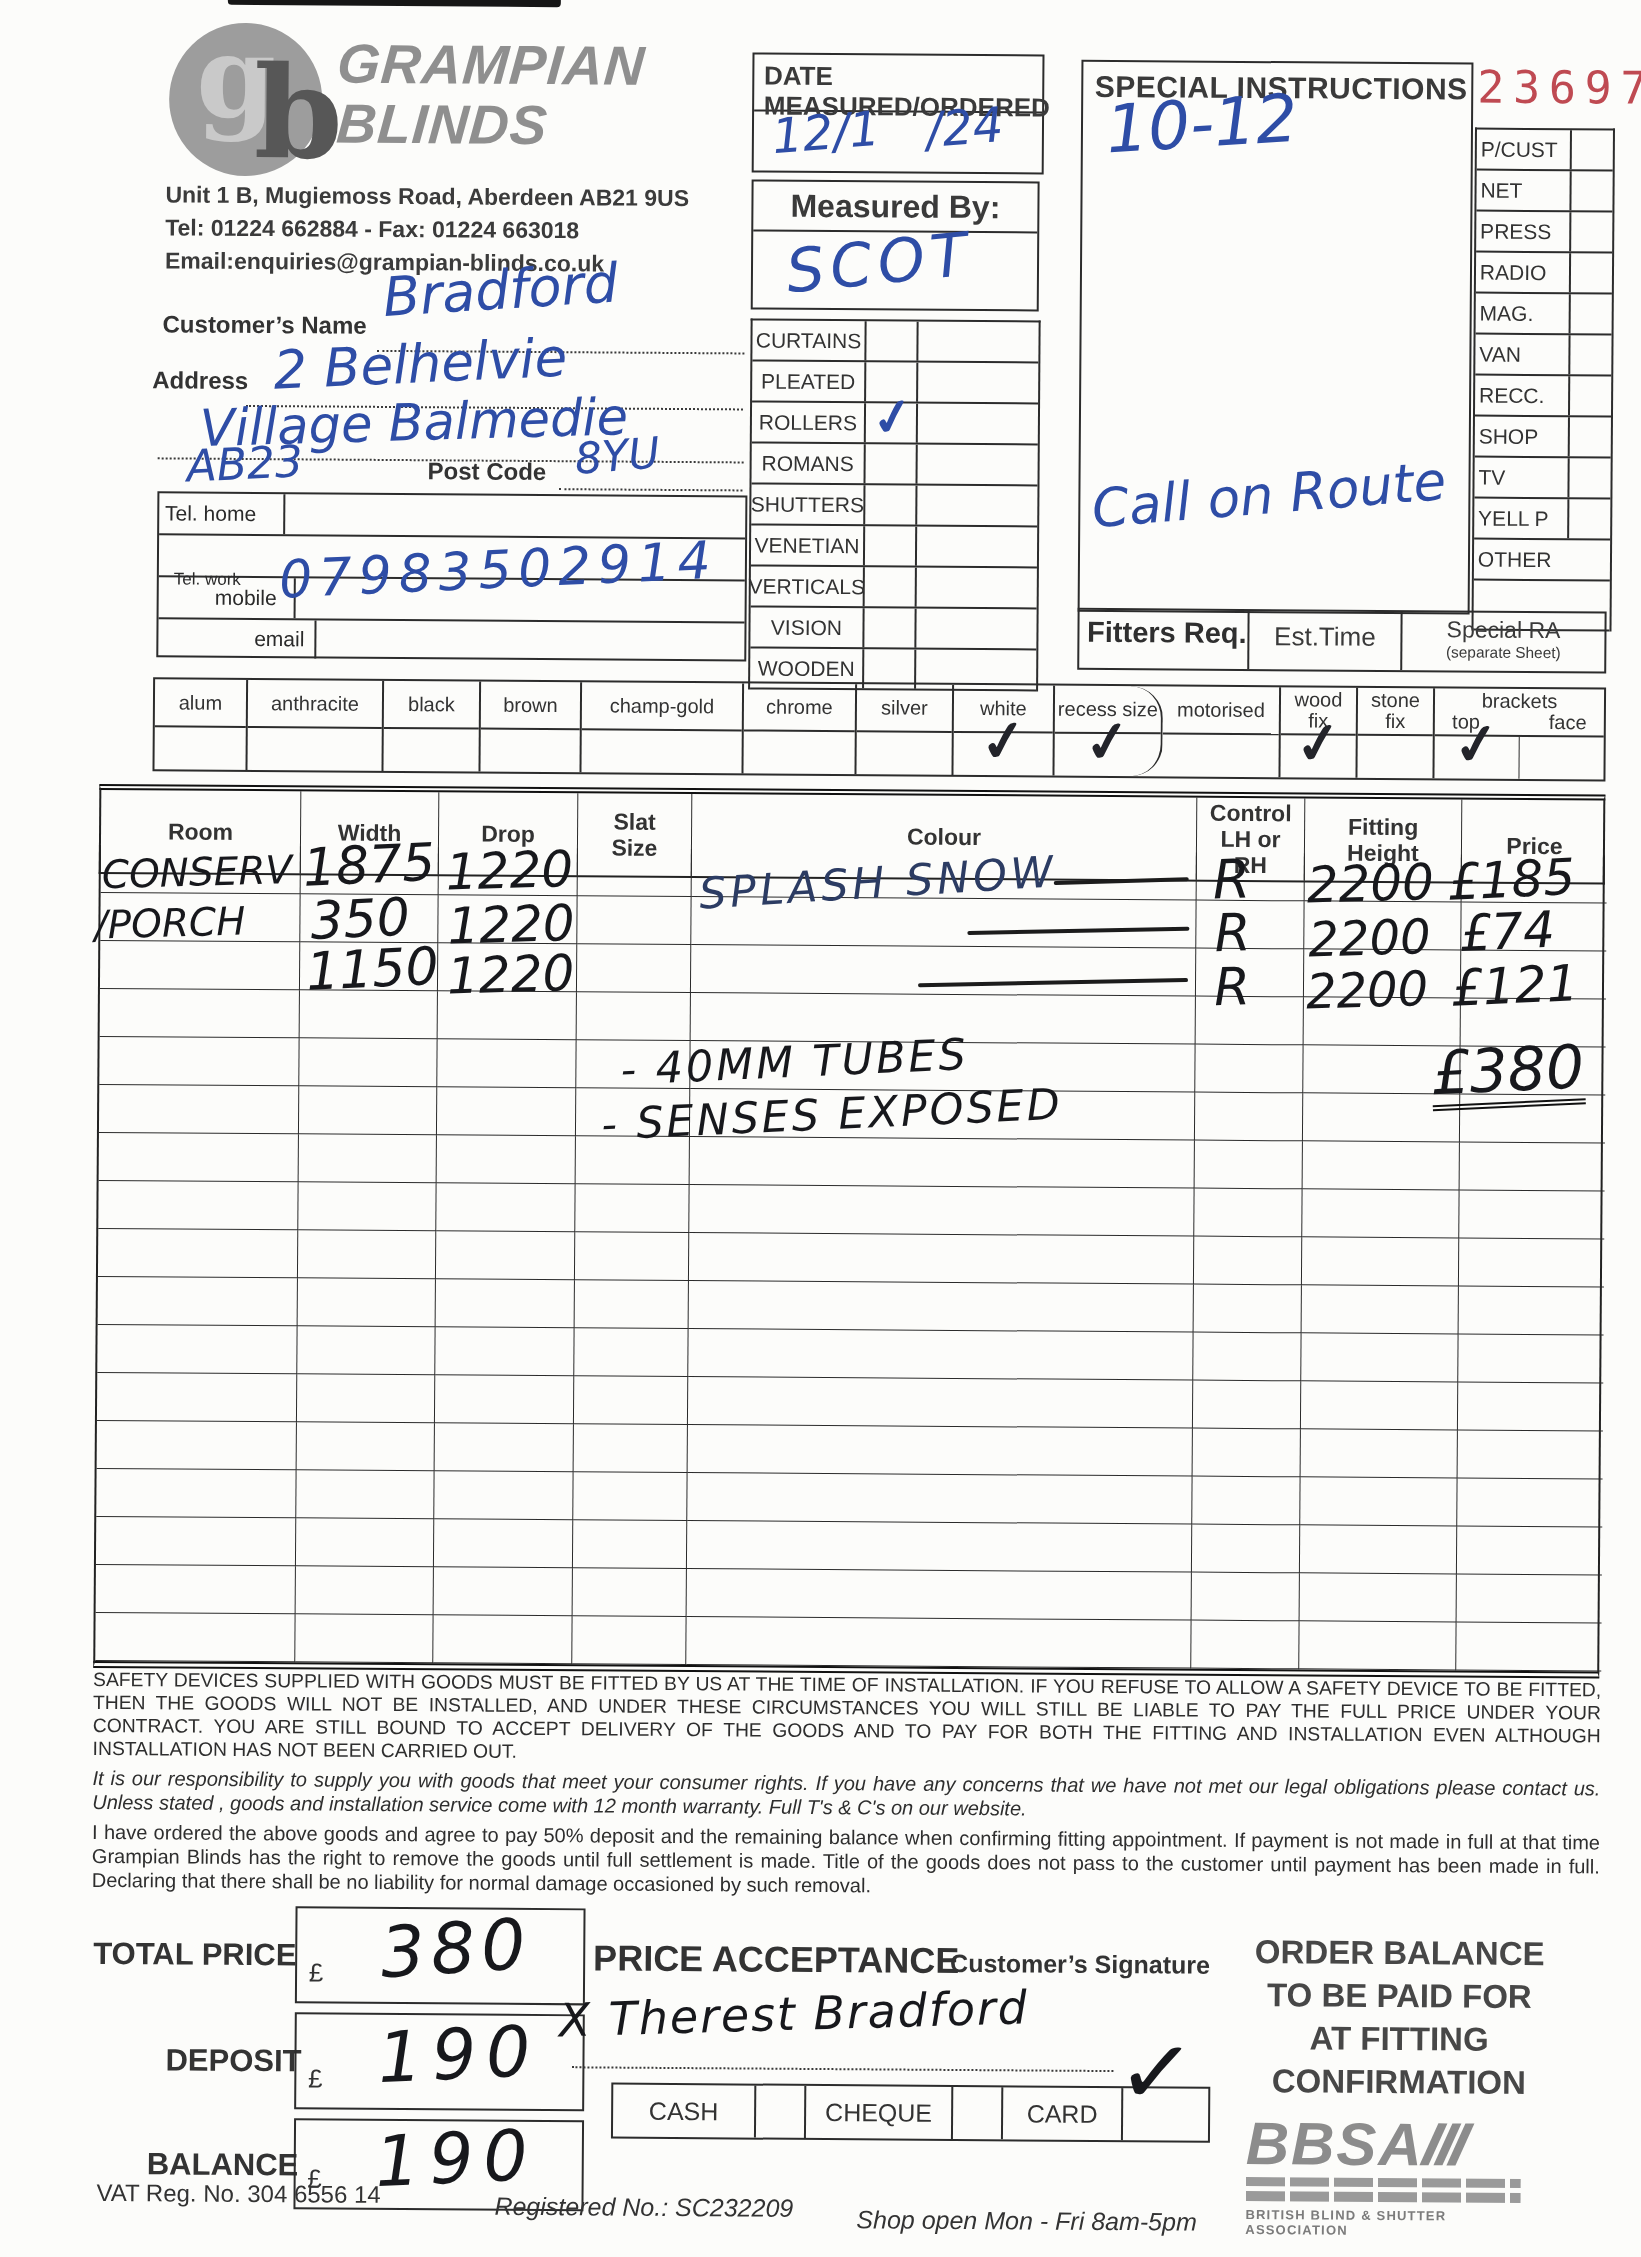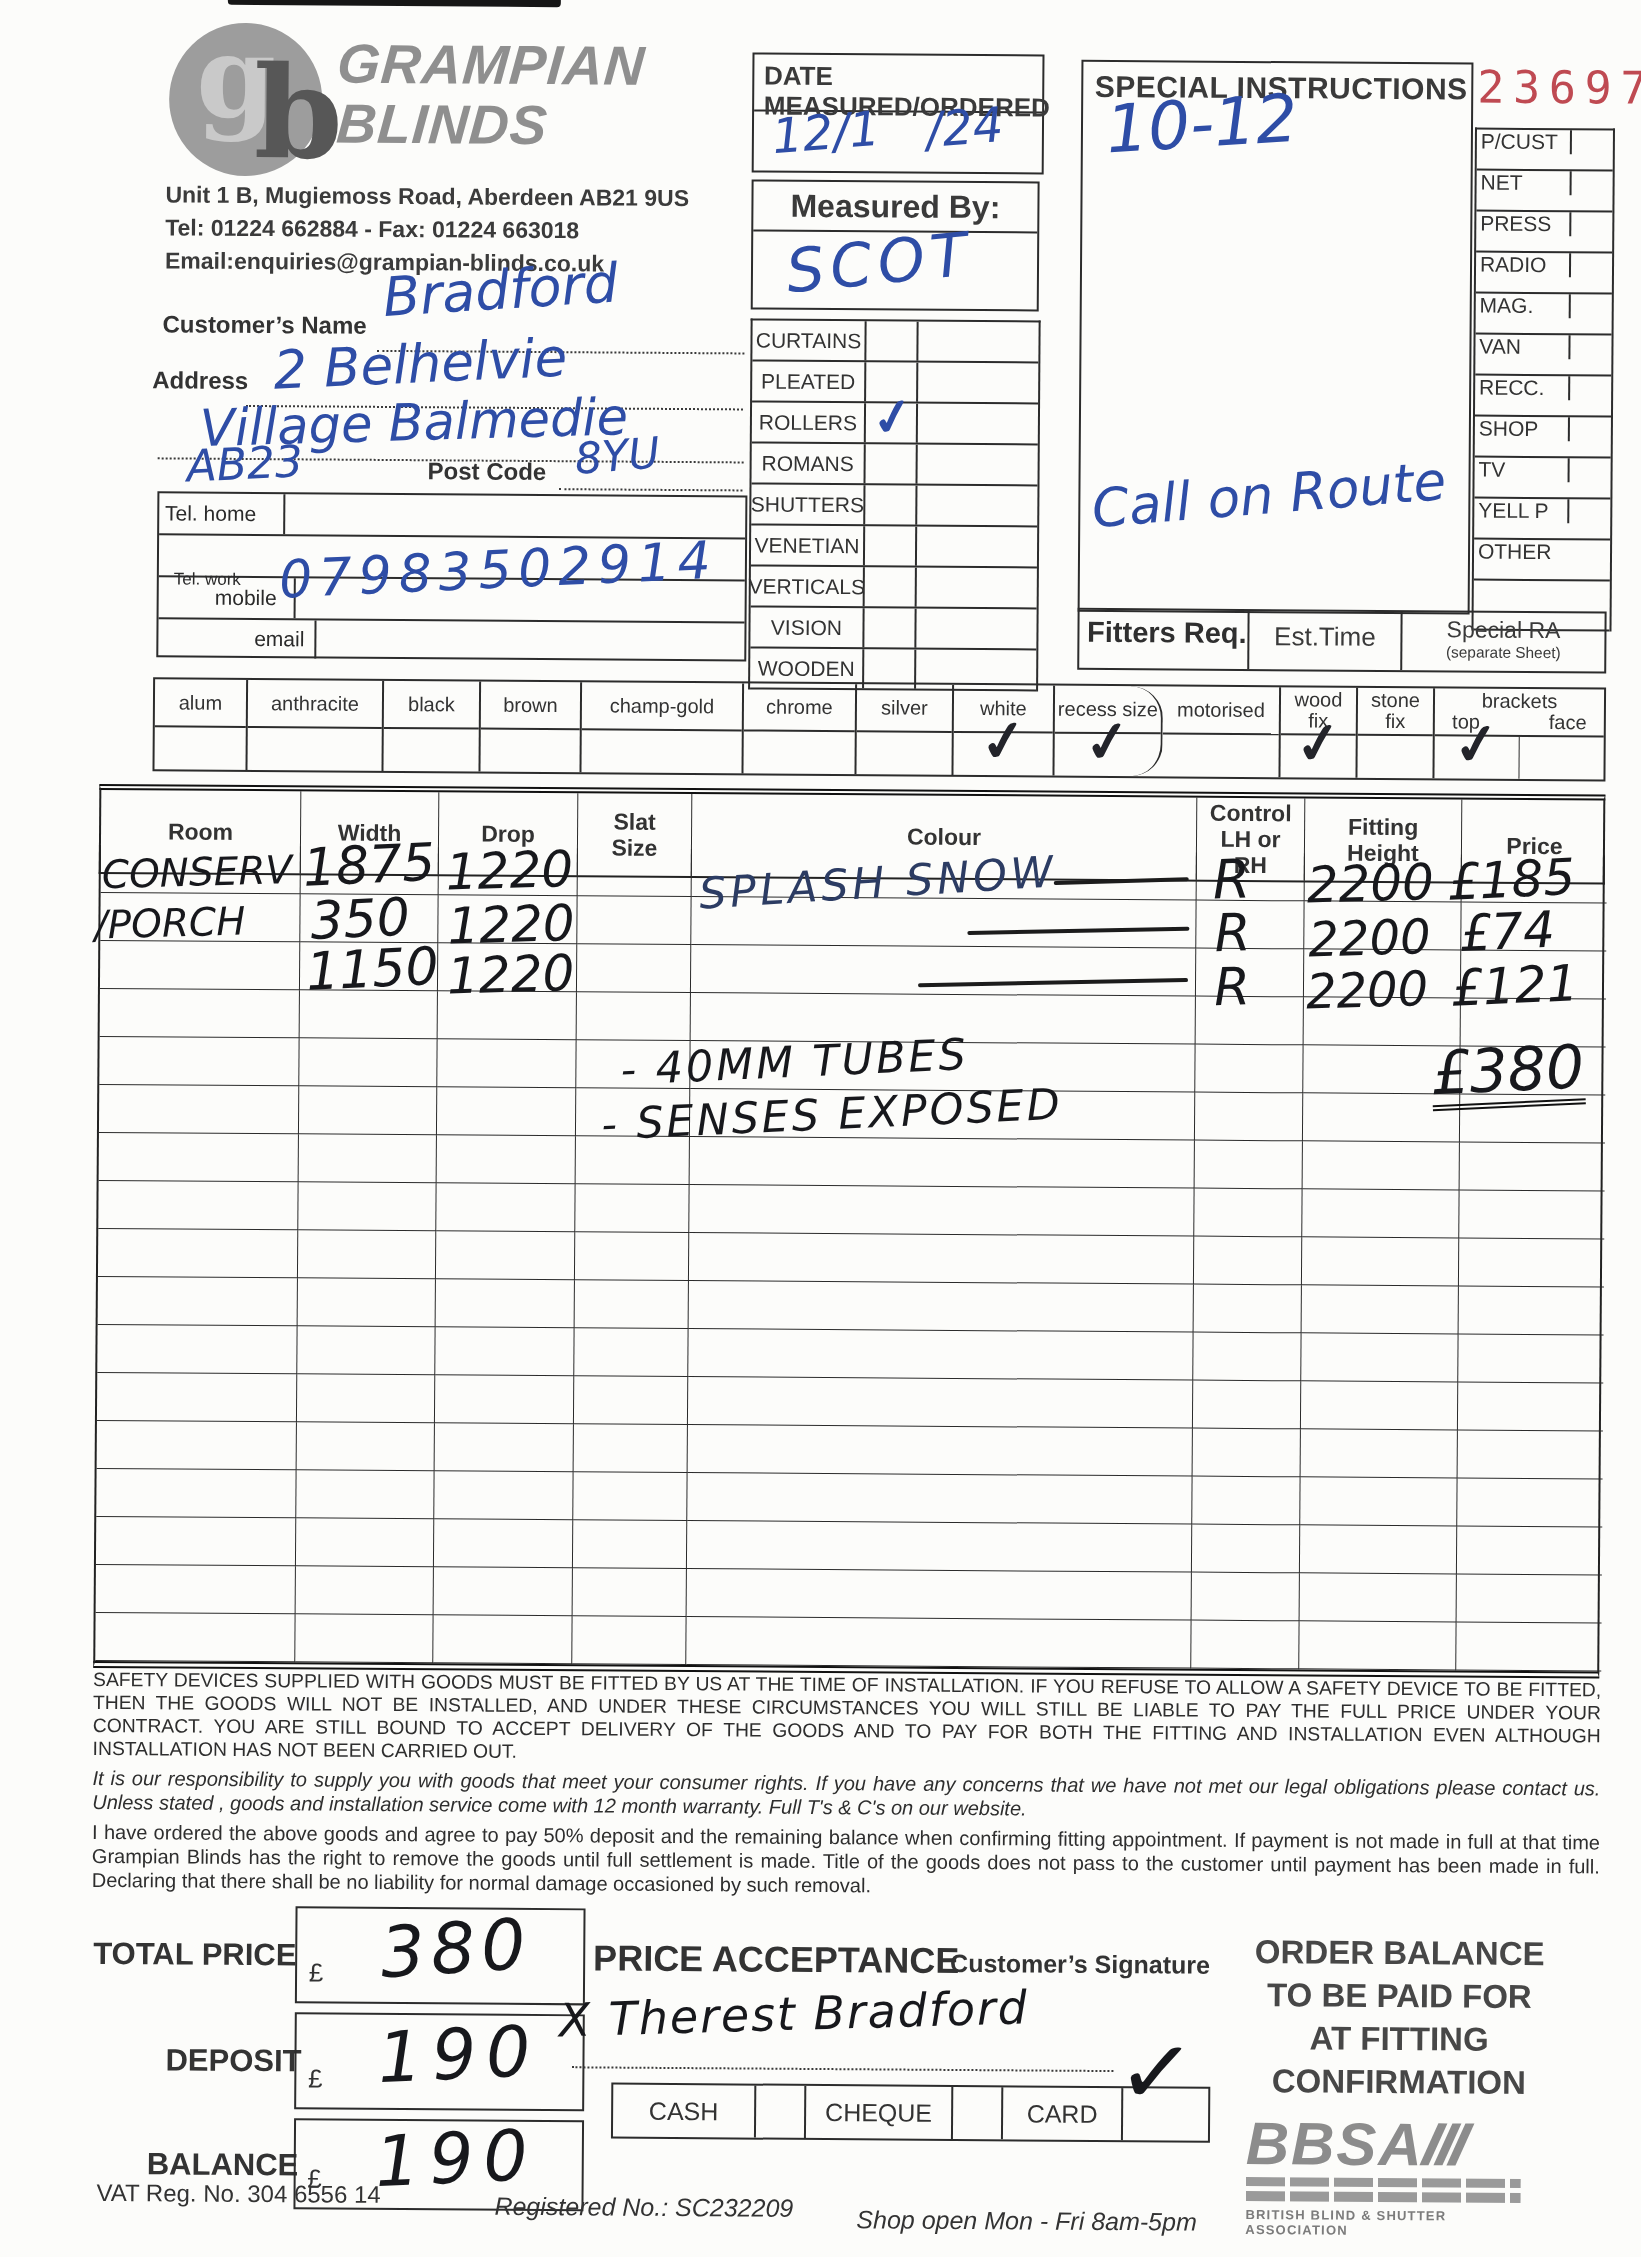--- a/index.html
+++ b/index.html
@@ -35,21 +35,21 @@
   .prow{display:flex;height:39px;border-bottom:2.9px solid #2c2c2c;}
   .pcell-label{width:112px;border-right:2.9px solid #2c2c2c;font-size:21px;color:#333;display:flex;align-items:center;justify-content:center;}
   .pcell-c1{width:50px;border-right:2.9px solid #2c2c2c;position:relative;}
   .pcell-c2{flex:1;}
   .prod-check{position:absolute;left:5.8px;top:-15.4px;font-size:50px;font-weight:bold;color:#2e4da6;transform:rotate(-10deg);}
   
   .si-title{padding:7.7px 0 0 11.6px;font-size:30px;font-weight:bold;color:#3a3a3a;letter-spacing:0.5px;}
   .job-number{position:absolute;left:1470px;top:56px;font-family:"DejaVu Sans Mono",monospace;font-size:45px;color:#bf4a52;letter-spacing:8.7px;}
   
   .mtable{position:absolute;left:1468px;top:123px;width:136px;border:2.9px solid #2c2c2c;border-bottom:none;}
-  .mrow{display:flex;height:39px;border-bottom:2.9px solid #2c2c2c;flex-direction:column;}
+  .mrow{display:flex;height:39px;border-bottom:2.9px solid #2c2c2c;}
   .mlabel{width:89px;border-right:2.9px solid #2c2c2c;font-size:21px;color:#333;display:flex;align-items:center;padding-left:3.9px;}
   .mcheck{flex:1;}
   .mfill{height:48px;border-bottom:2.9px solid #2c2c2c;}
   
   .ftable{position:absolute;left:1074px;top:606px;width:529px;height:62px;border:2.9px solid #2c2c2c;display:flex;box-sizing:border-box;}
   .fcell{border-right:2.9px solid #2c2c2c;box-sizing:border-box;}
   .fcell:last-child{border-right:none;}
   
   .options{position:absolute;left:150px;top:682px;width:1453px;display:flex;border:2.9px solid #2c2c2c;box-sizing:border-box;}
   .opt-col{border-right:2.9px solid #2c2c2c;box-sizing:border-box;}

